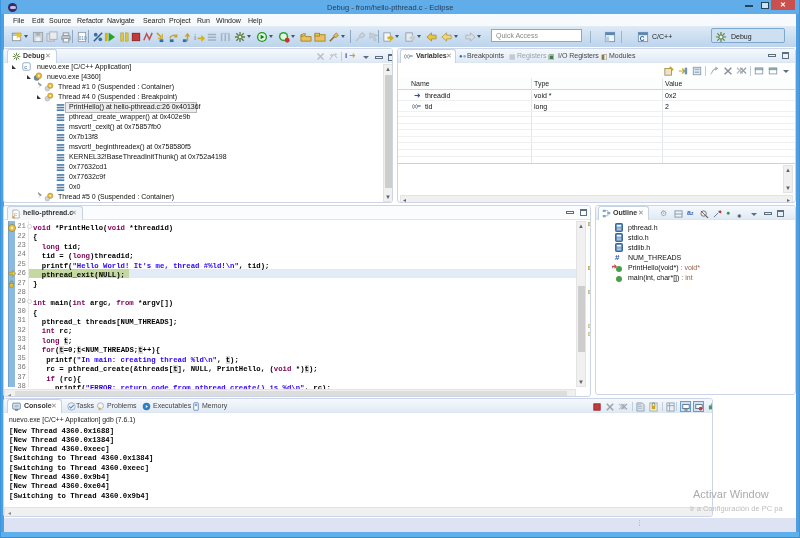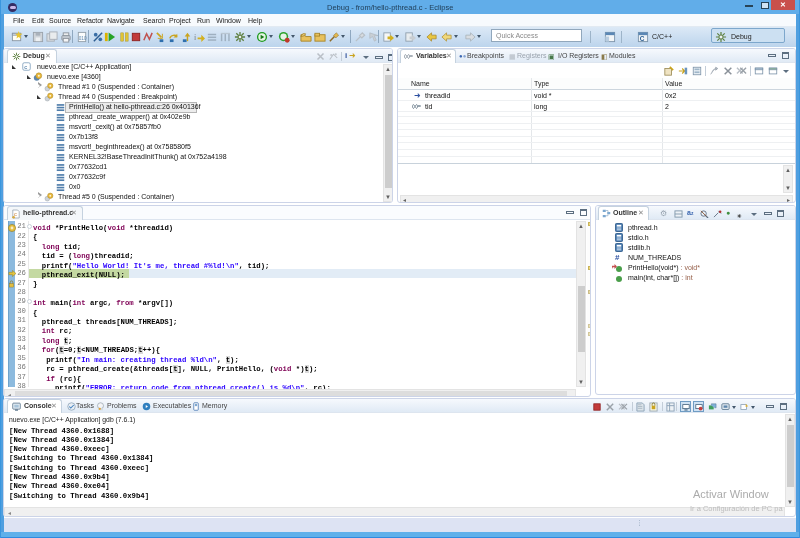--- a/index.html
+++ b/index.html
@@ -585,21 +585,21 @@
   <div class="abs" style="left:20px;top:45px;width:6px;height:6px;border-radius:3px;background:#4a9e4a;"></div>
   <svg class="abs" style="left:16px;top:43px;width:5px;height:5px;" viewBox="0 0 6 6">
         <path d="M0 6V2h3V0l3 3-3 3V4H1z" fill="#c45050"></path>
       </svg>
   <span class="abs" style="left:32px;top:43px;">PrintHello(void*) <span style="color:#96604a;">: void*</span></span>
   <div class="abs" style="left:20px;top:55px;width:6px;height:6px;border-radius:3px;background:#4a9e4a;"></div>
   <span class="abs" style="left:32px;top:53px;">main(int, char*[]) <span style="color:#96604a;">: int</span></span>
  </div>
 </div>
 
-<div class="abs panel" style="left:3px;top:398px;width:793px;height:119px;">
+<div class="abs panel" style="left:3px;top:398px;width:710px;height:119px;">
  <div class="tabrow"></div>
  <div class="tab" style="left:3px;width:55px;"></div>
  <svg class="abs" style="left:8px;top:3px;width:9px;height:9px;" viewBox="0 0 12 12">
       <rect x="1" y="1.5" width="10" height="8" rx="1" fill="#eef4f9" stroke="#44637e"></rect>
       <rect x="3" y="3.5" width="6" height="4" fill="#a8c4da"></rect>
       <rect x="4" y="10" width="4" height="1.5" fill="#44637e"></rect>
     </svg>
  <span class="abs tabtxt" style="left:20px;top:3px;">Console</span>
  <span class="abs tabx" style="left:47px;top:3px;">✕</span>
  <svg class="abs" style="left:63px;top:3px;width:9px;height:9px;" viewBox="0 0 12 12">

